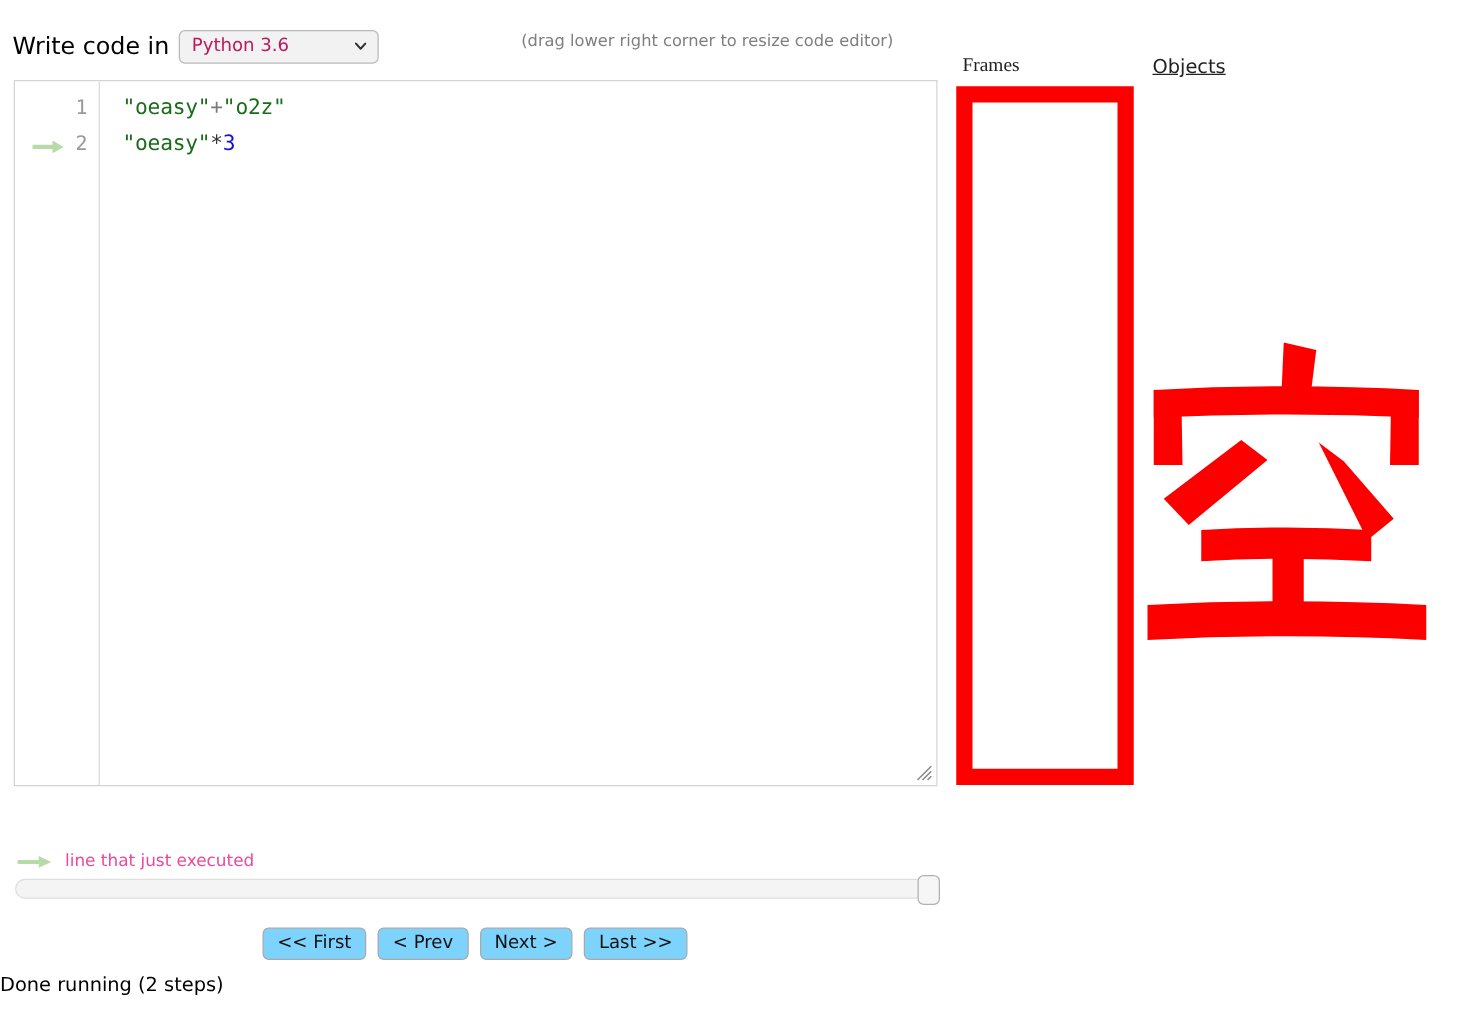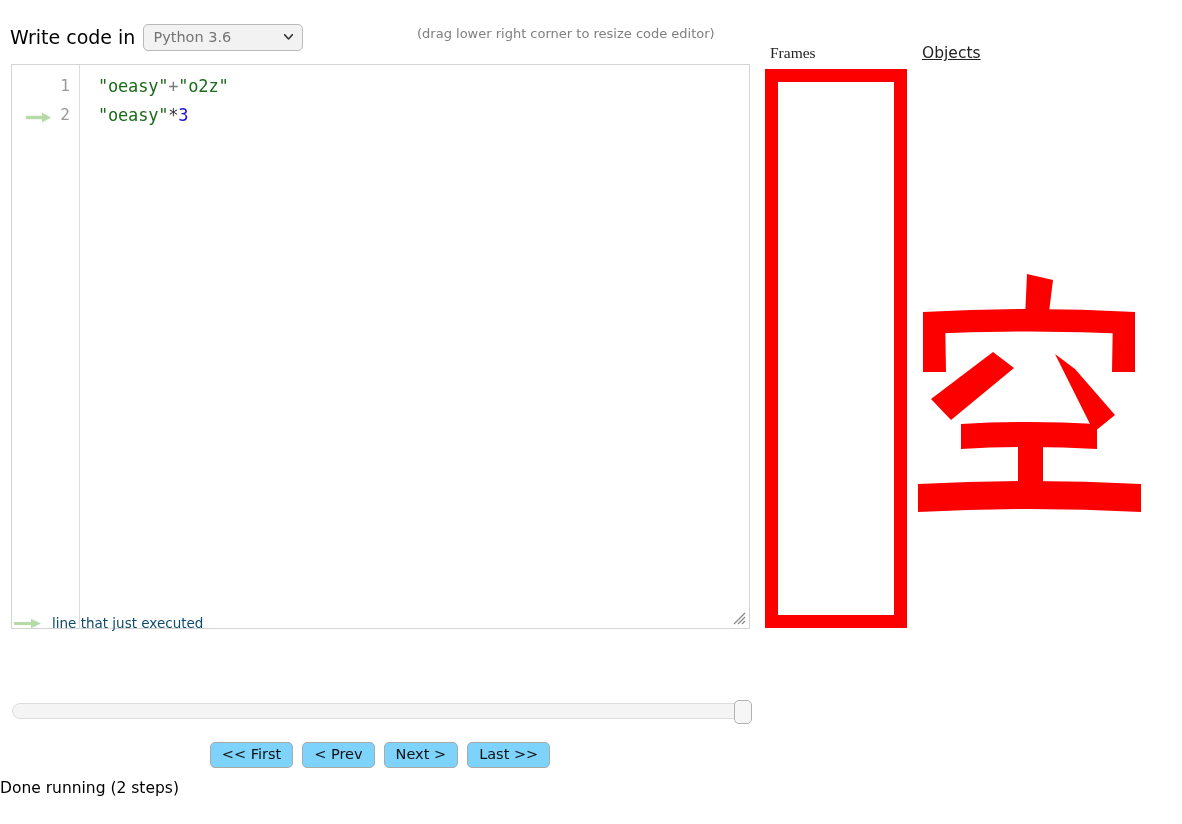--- a/index.html
+++ b/index.html
@@ -29,21 +29,21 @@
     font-size: 19px;
     color: #000;
     margin-right: 8px;
     white-space: nowrap;
   }
   .lang-select {
     -webkit-appearance: none;
     appearance: none;
     font-family: "DejaVu Sans", "Liberation Sans", sans-serif;
     font-size: 14.5px;
-    color: #737373;
+    color: #be185d;
     background: #f2f2f2;
     border: 1px solid #b9b9b9;
     border-radius: 5px;
     height: 27px;
     width: 160px;
     padding: 0 26px 0 9px;
     line-height: 25px;
     box-sizing: border-box;
   }
   .select-wrap {
@@ -135,23 +135,23 @@
     right: 3px;
     bottom: 3px;
     width: 14px;
     height: 14px;
   }
 
   
   .legend {
     position: absolute;
     left: 14px;
-    top: 610px;
+    top: 676px;
     font-size: 13.5px;
-    color: #0c4a6e;
+    color: #ec4899;
   }
   .legend-row {
     display: flex;
     align-items: center;
     height: 26px;
   }
   .legend-arrow {
     width: 30px;
     height: 13px;
     margin-right: 8px;

